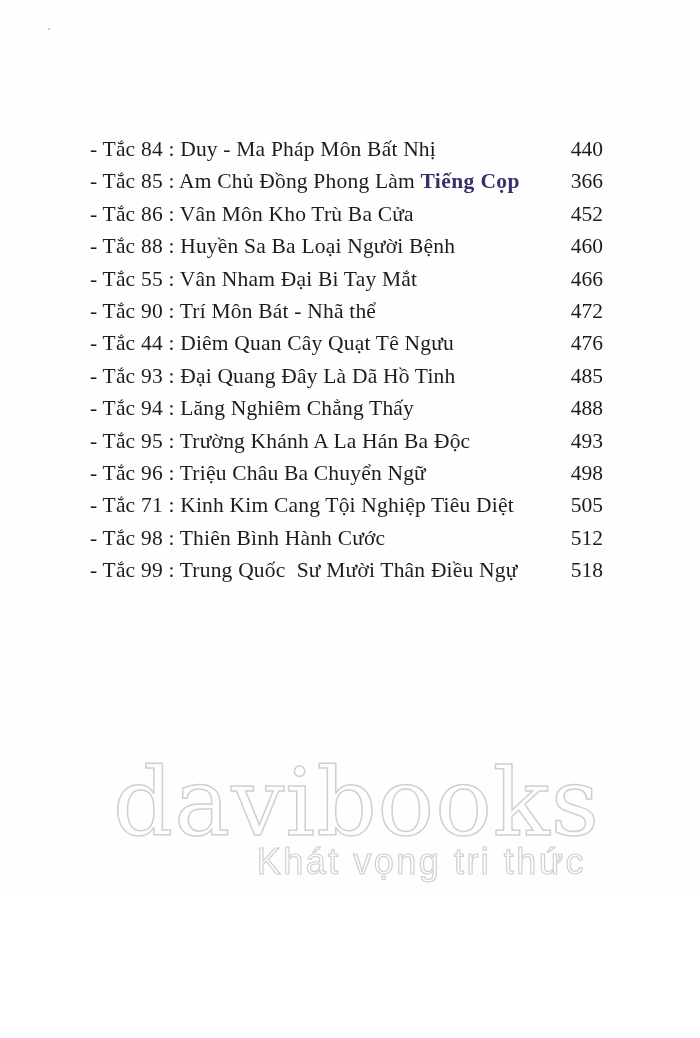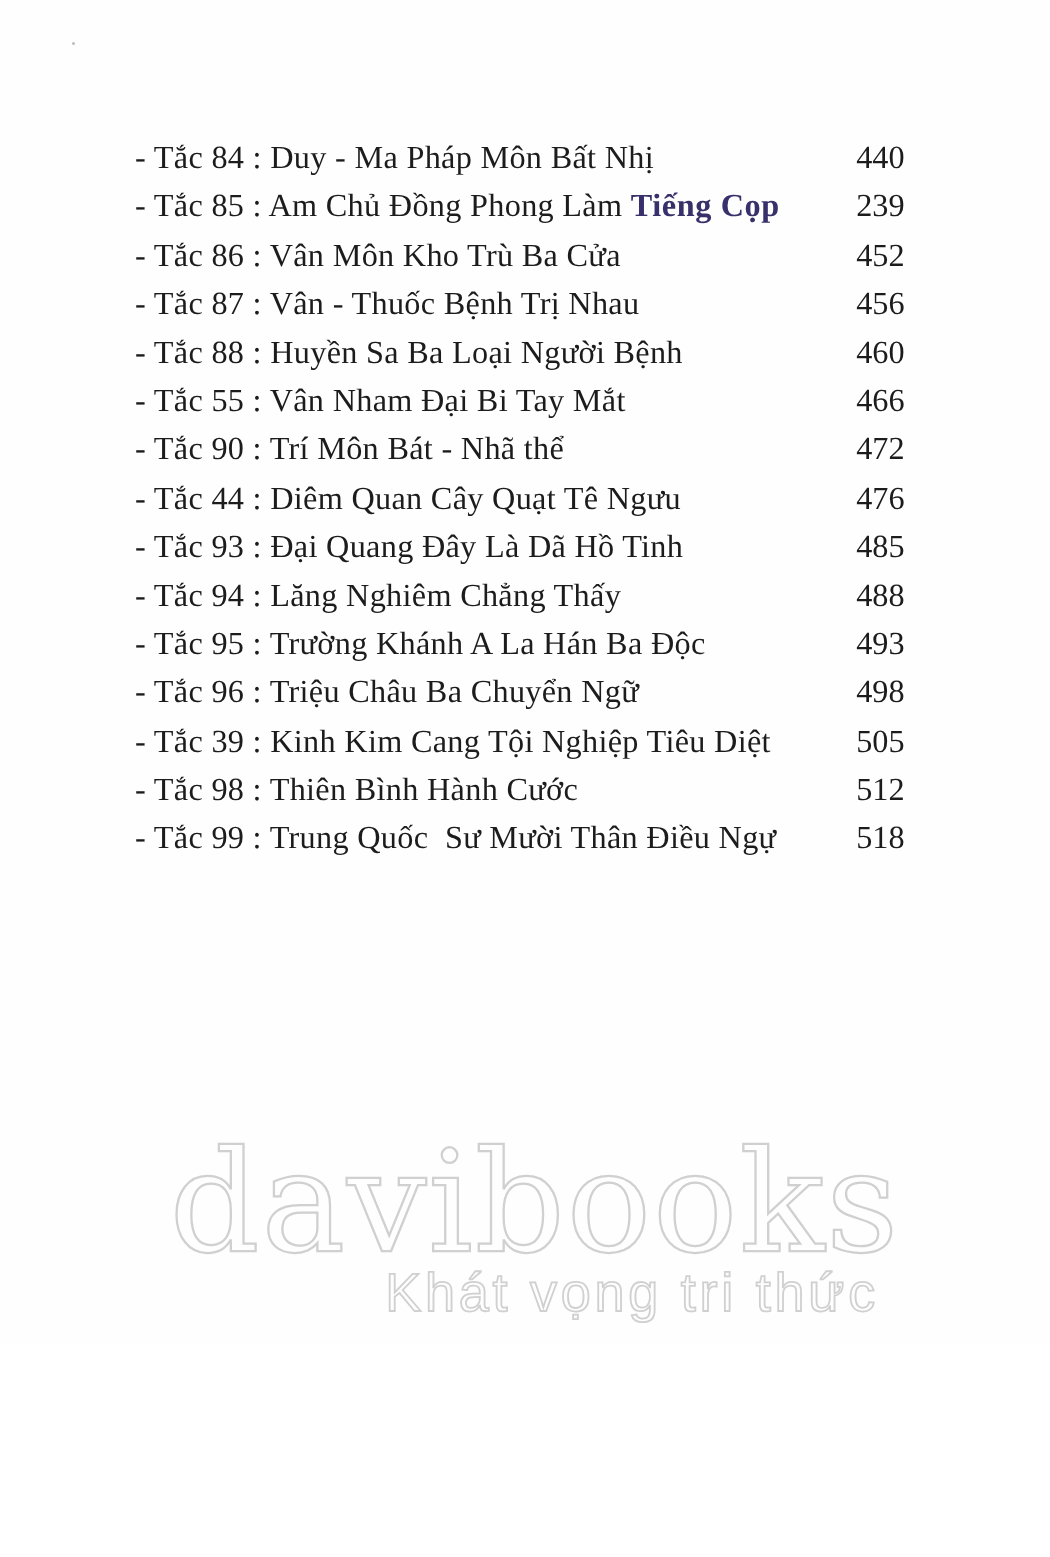--- a/index.html
+++ b/index.html
@@ -33,20 +33,21 @@
   }
   .toc-label .emph {
     color: #37306a;
     font-weight: 700;
     letter-spacing: 0.4px;
   }
   .toc-page {
     flex: 0 0 auto;
     text-align: right;
     min-width: 44px;
+    margin-top: 44px;
   }
   .watermark {
     position: absolute;
     right: 100px;
     bottom: 16px;
     text-align: right;
     user-select: none;
     pointer-events: none;
   }
   .wm-brand {
@@ -80,32 +81,31 @@
   }
 </style>
 </head>
 <body>
 
 <div class="page">
   <div class="speck"></div>
 
   <div class="toc" id="toc">
       <div class="toc-row"><span class="toc-label">- Tắc 84 : Duy - Ma Pháp Môn Bất Nhị</span><span class="toc-page">440</span></div>
-      <div class="toc-row"><span class="toc-label">- Tắc 85 : Am Chủ Đồng Phong Làm <span class="emph">Tiếng Cọp</span></span><span class="toc-page">239</span></div>
+      <div class="toc-row"><span class="toc-label">- Tắc 85 : Am Chủ Đồng Phong Làm <span class="emph">Tiếng Cọp</span></span><span class="toc-page">366</span></div>
       <div class="toc-row"><span class="toc-label">- Tắc 86 : Vân Môn Kho Trù Ba Cửa</span><span class="toc-page">452</span></div>
-      <div class="toc-row"><span class="toc-label">- Tắc 87 : Vân - Thuốc Bệnh Trị Nhau</span><span class="toc-page">456</span></div>
       <div class="toc-row"><span class="toc-label">- Tắc 88 : Huyền Sa Ba Loại Người Bệnh</span><span class="toc-page">460</span></div>
       <div class="toc-row"><span class="toc-label">- Tắc 55 : Vân Nham Đại Bi Tay Mắt</span><span class="toc-page">466</span></div>
       <div class="toc-row"><span class="toc-label">- Tắc 90 : Trí Môn Bát - Nhã thể</span><span class="toc-page">472</span></div>
       <div class="toc-row"><span class="toc-label">- Tắc 44 : Diêm Quan Cây Quạt Tê Ngưu</span><span class="toc-page">476</span></div>
       <div class="toc-row"><span class="toc-label">- Tắc 93 : Đại Quang Đây Là Dã Hồ Tinh</span><span class="toc-page">485</span></div>
       <div class="toc-row"><span class="toc-label">- Tắc 94 : Lăng Nghiêm Chẳng Thấy</span><span class="toc-page">488</span></div>
       <div class="toc-row"><span class="toc-label">- Tắc 95 : Trường Khánh A La Hán Ba Độc</span><span class="toc-page">493</span></div>
       <div class="toc-row"><span class="toc-label">- Tắc 96 : Triệu Châu Ba Chuyển Ngữ</span><span class="toc-page">498</span></div>
-      <div class="toc-row"><span class="toc-label">- Tắc 39 : Kinh Kim Cang Tội Nghiệp Tiêu Diệt</span><span class="toc-page">505</span></div>
+      <div class="toc-row"><span class="toc-label">- Tắc 71 : Kinh Kim Cang Tội Nghiệp Tiêu Diệt</span><span class="toc-page">505</span></div>
       <div class="toc-row"><span class="toc-label">- Tắc 98 : Thiên Bình Hành Cước</span><span class="toc-page">512</span></div>
       <div class="toc-row"><span class="toc-label">- Tắc 99 : Trung Quốc  Sư Mười Thân Điều Ngự</span><span class="toc-page">518</span></div>
     </div>
 
   <div class="watermark">
     <div class="wm-brand">davibooks</div>
     <div class="wm-tagline">Khát vọng tri thức</div>
   </div>
 </div>
 

